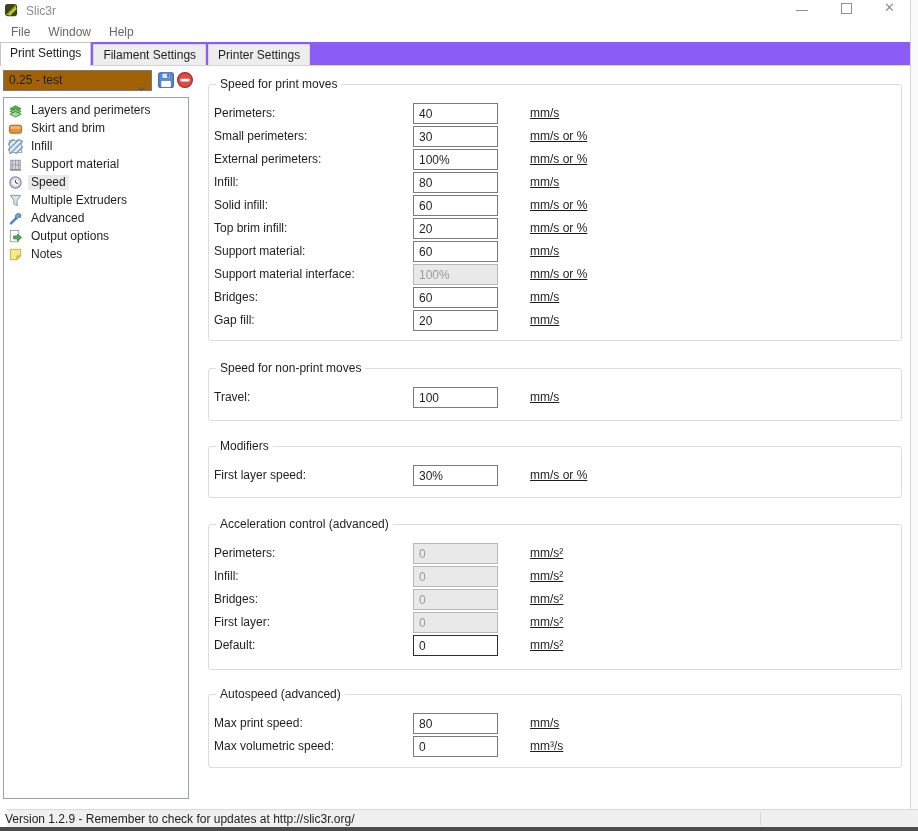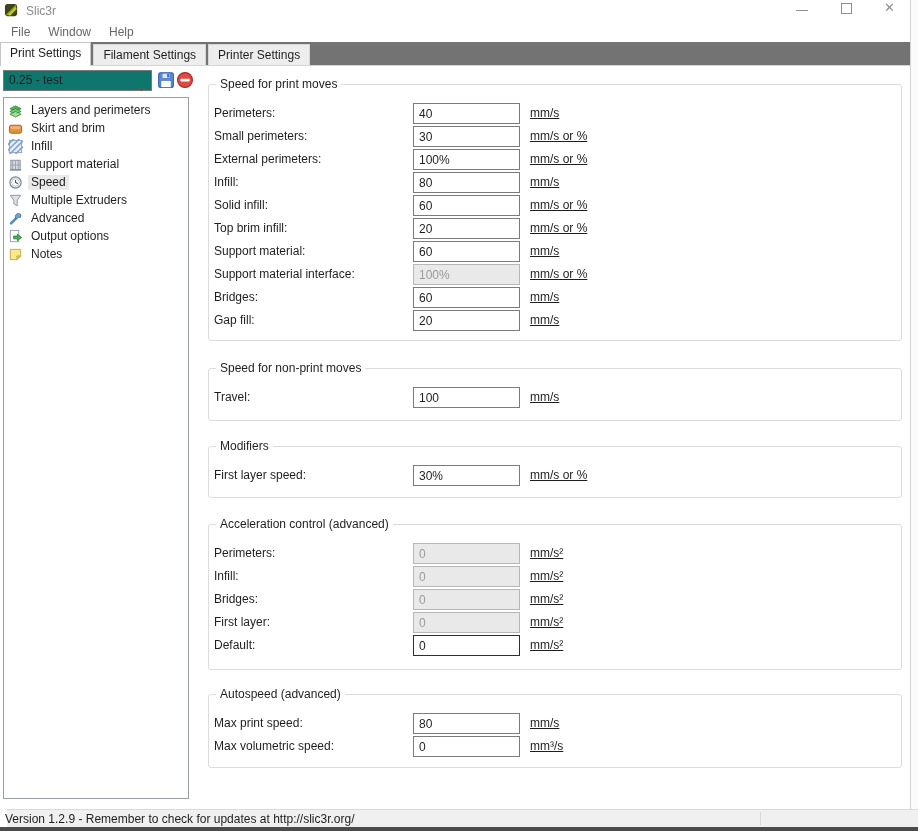--- a/index.html
+++ b/index.html
@@ -14,28 +14,28 @@
   .window-title { position:absolute; left:26px; top:4px; color:#8b8b8b; }
   .ctrl { position:absolute; cursor:default; }
   .ctrl-min  { left:796px; top:10px; width:12px; height:1px; background:#8f8f8f; }
   .ctrl-max  { left:841px; top:3px;  width:9px;  height:9px; border:1px solid #8f8f8f; }
   .ctrl-close{ left:884px; top:1px;  color:#8f8f8f; font-size:13px; line-height:13px; }
   
   .menubar { position:absolute; left:0; top:22px; width:910px; height:20px; background:#fff; }
   .menu-item { display:inline-block; padding:3px 9px 0 9px; color:#666; }
   .menu-item:first-child { padding-left:11px; }
   
-  .tabbar { position:absolute; left:0; top:42px; width:910px; height:24px; background:#737373;
+  .tabbar { position:absolute; left:0; top:42px; width:910px; height:24px; background:#8b5cf6;
             border-bottom:1px solid #d5d5d5; box-sizing:border-box; display:flex; align-items:flex-end; }
   .tab { height:17px; padding:3px 9px 0 9px; background:#ededed; border:1px solid #d7d7d7;
          border-bottom:none; margin-right:2px; white-space:nowrap; }
   .tab.active { height:20px; background:#fff; margin-bottom:-1px; border-color:#c6c6c6; z-index:2; }
   
   .combobox { position:absolute; left:3px; top:70px; width:149px; height:21px; box-sizing:border-box;
-              border:1px solid #7a7a7a; background:#0f766e; line-height:19px; padding-left:5px; }
+              border:1px solid #7a7a7a; background:#a16207; line-height:19px; padding-left:5px; }
   .combo-chevron { position:absolute; right:5px; top:8px; }
   .icon-btn { position:absolute; width:18px; height:18px; top:71px; }
   .icon-btn-save { left:157px; }
   .icon-btn-delete { left:176px; }
   .icon-btn svg, .li-icon svg, .app-icon svg { display:block; }
   
   .listbox { position:absolute; left:3px; top:97px; width:186px; height:702px; box-sizing:border-box;
              border:1px solid #9aa0a6; background:#fff; padding-top:3px; }
   .list-item { height:18px; display:flex; align-items:center; padding-left:4px; }
   .li-icon { width:15px; height:15px; margin-right:5px; flex:none; }
@@ -45,21 +45,21 @@
   .groupbox { position:absolute; left:208px; width:694px; box-sizing:border-box;
               border:1px solid #dcdcdc; border-radius:3px; background:#fff; }
   .g0 { top:84px;  height:257px; }
   .g1 { top:368px; height:53px;  }
   .g2 { top:446px; height:52px;  }
   .g3 { top:524px; height:146px; }
   .g4 { top:694px; height:74px;padding-left:8px;  }
   .group-title { position:absolute; top:-8px; left:7px; background:#fff; padding:0 4px; white-space:nowrap; }
   .form-row { position:absolute; left:0; width:100%; height:21px; }
   .row-label { position:absolute; left:5px; line-height:21px; white-space:nowrap; }
-  .field { position:absolute; left:204px; top:0; width:107px; height:21px; box-sizing:border-box;
+  .field { position:absolute; left:204px; top:0; width:85px; height:21px; box-sizing:border-box;
            border:1px solid #7b7b7b; background:#fff; color:#1e1e1e; padding:0 0 0 5px; margin:0;
            font-family:"Liberation Sans", sans-serif; font-size:12px; }
   .field.disabled { background:#e9e9e9; border-color:#b7b7b7; color:#9b9b9b; }
   .field.focused { border-color:#2f2f2f; }
   .row-unit { position:absolute; left:321px; line-height:21px; white-space:nowrap;text-decoration:underline; }
   
   .statusbar { position:absolute; left:7px; top:809px; width:918px; height:32px; background:#f0f0f0;
                border-top:1px solid #dadada; box-sizing:border-box; }
   .status-text { position:absolute; left:-2px; top:2px; white-space:nowrap; }
   .status-sep { position:absolute; left:753px; top:2px; width:1px; height:13px; background:#d8d8d8; }

